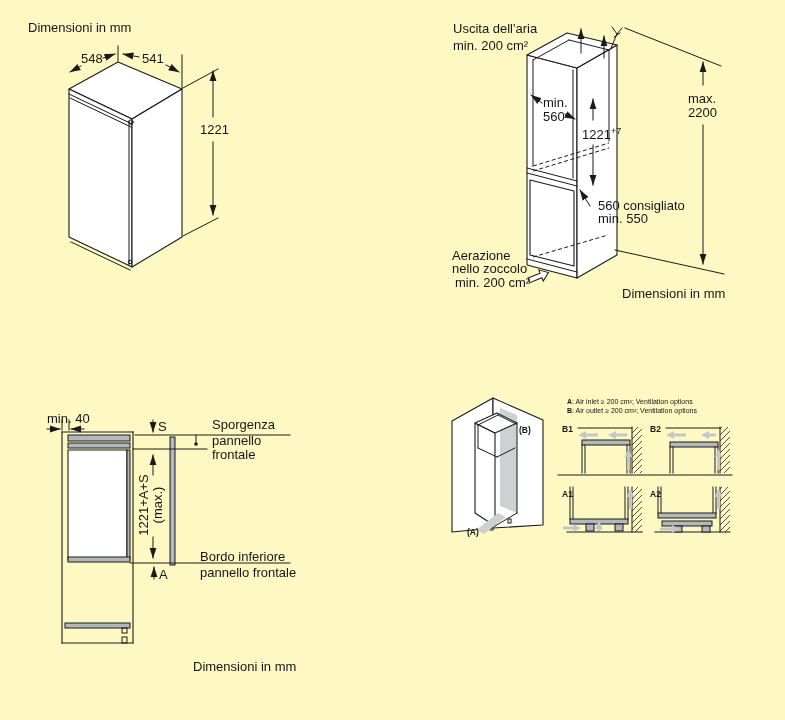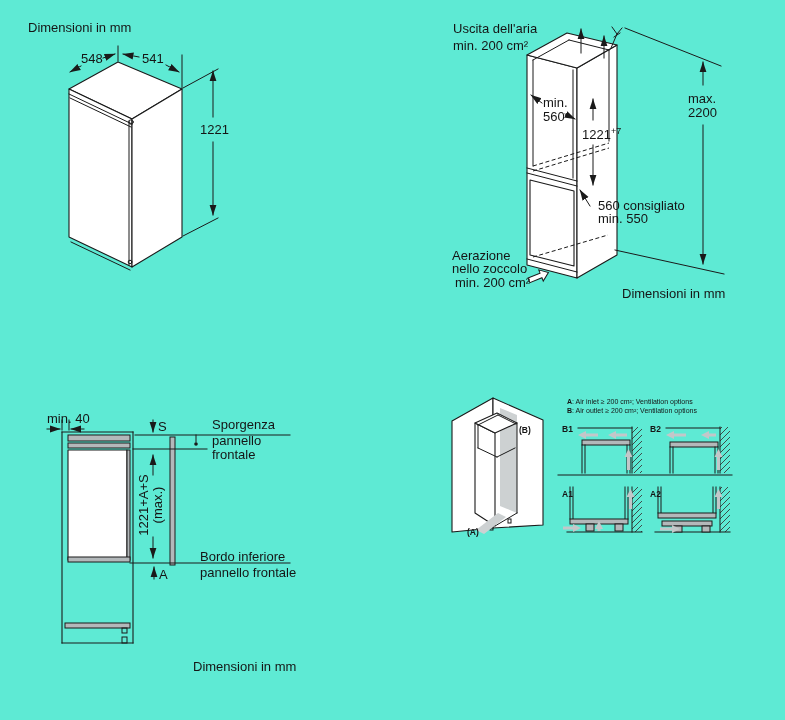--- a/index.html
+++ b/index.html
@@ -1,16 +1,16 @@
 <!DOCTYPE html>
 <html><head>
 <meta charset="utf-8">
 <style>
   html,body{margin:0;padding:0;background:#fff;}
-  .page{position:relative;width:785px;height:720px;background:#5eead4;overflow:hidden;
+  .page{position:relative;width:785px;height:720px;background:#fef9c3;overflow:hidden;
         font-family:"Liberation Sans",sans-serif;}
   svg{position:absolute;overflow:visible;}
   svg text{font-family:"Liberation Sans",sans-serif;fill:#151515;}
   .tl{font-size:13px;}
   .tm7{font-size:7px;}
   .tb8{font-size:8.5px;font-weight:bold;}
   .tb9{font-size:8.5px;font-weight:bold;}
   .ln{stroke:#1a1a1a;stroke-width:1.1;fill:none;stroke-linecap:square;}
   .lnt{stroke:#1a1a1a;stroke-width:1;fill:none;stroke-linecap:square;}
   .wf{fill:#ffffff;stroke:#1a1a1a;stroke-width:1.1;stroke-linejoin:round;}

